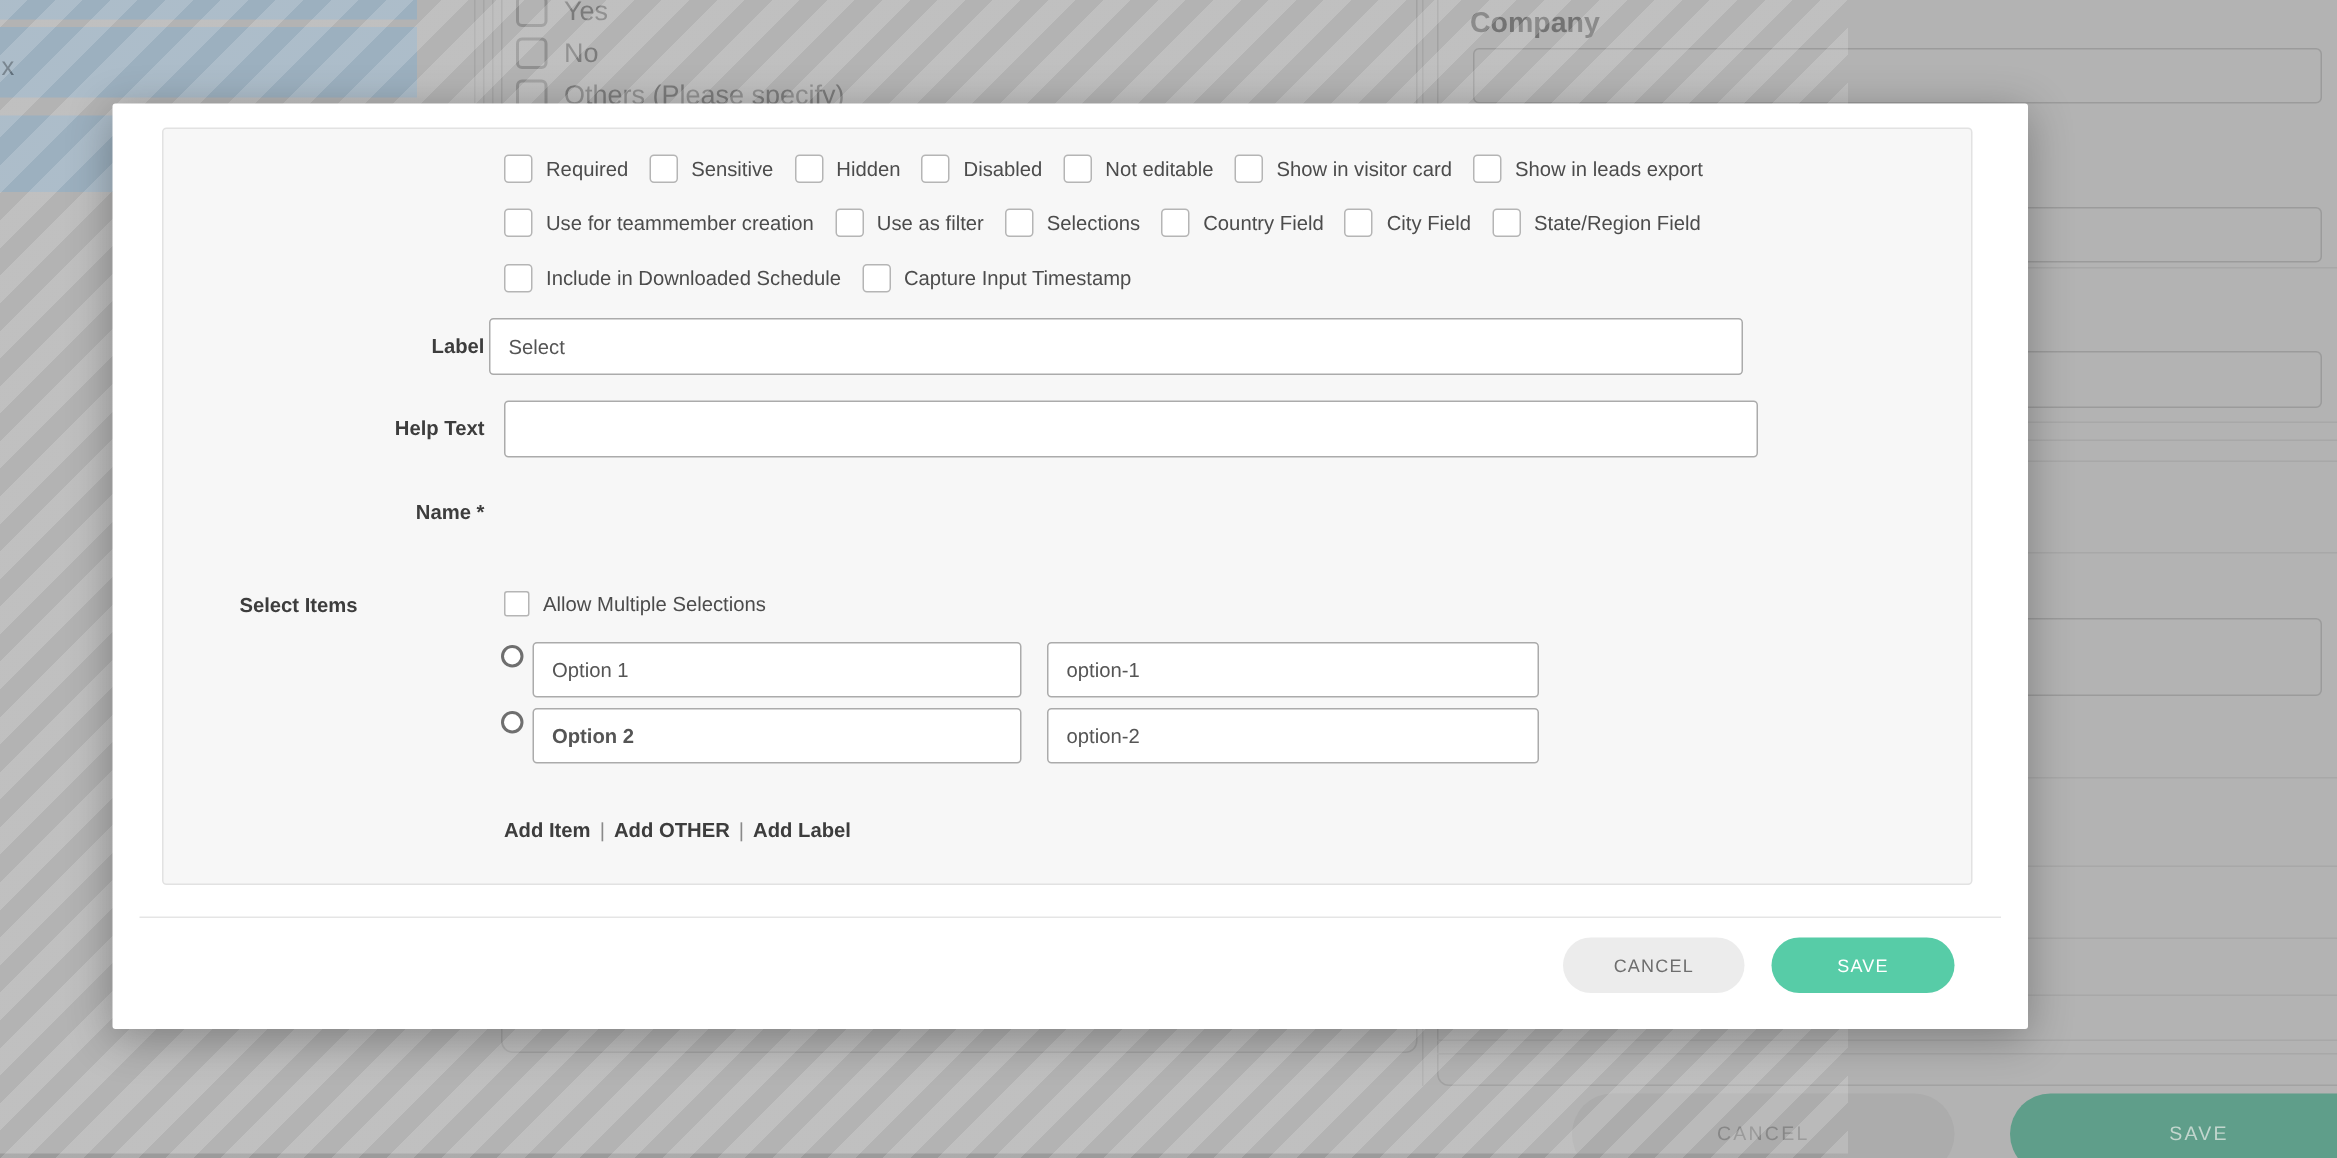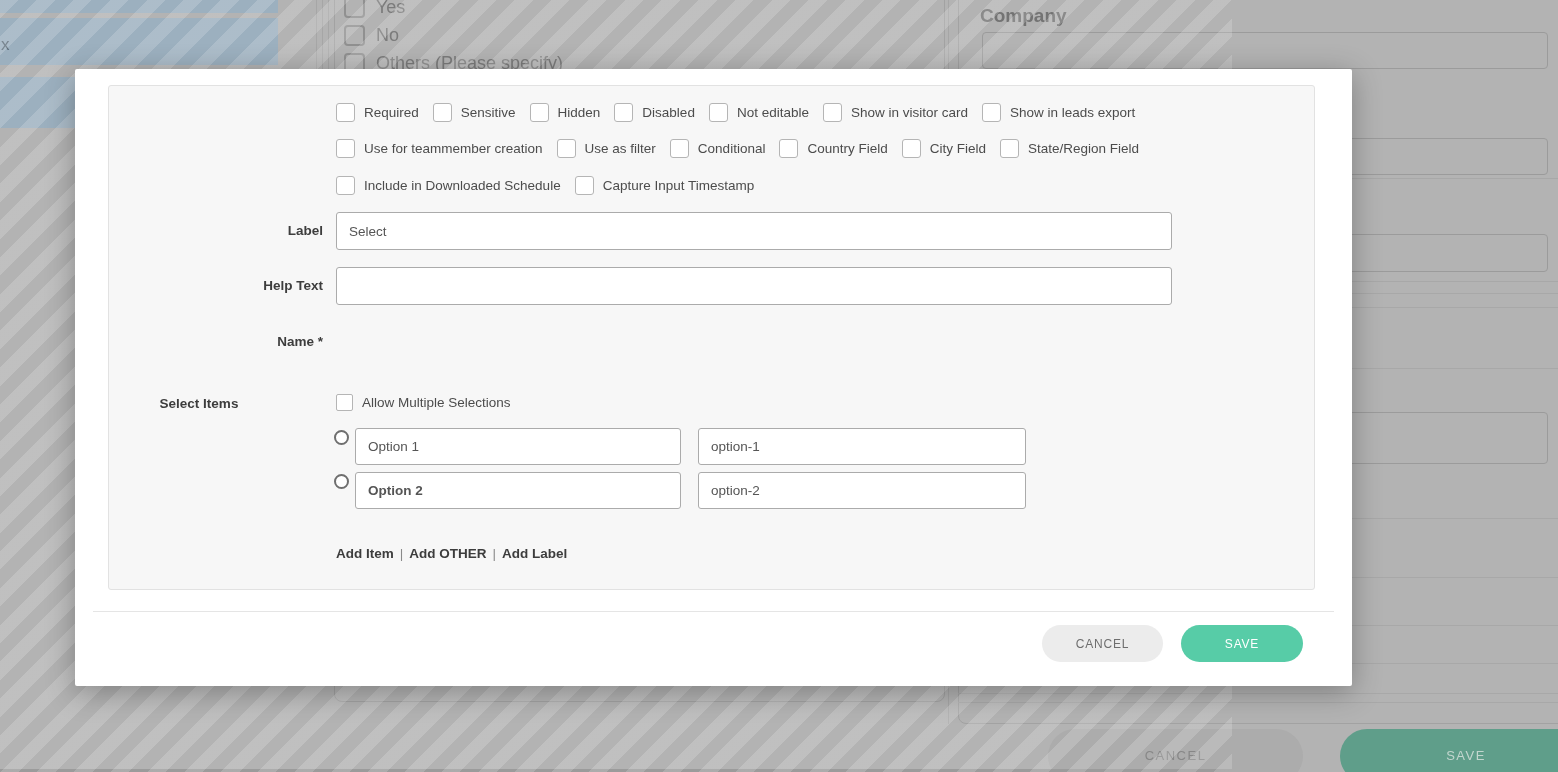--- a/index.html
+++ b/index.html
@@ -174,21 +174,21 @@
       <label class="cb-item">
           <span class="cb-box"></span>
           <span class="cb-label">Use for teammember creation</span>
         </label>
       <label class="cb-item">
           <span class="cb-box"></span>
           <span class="cb-label">Use as filter</span>
         </label>
       <label class="cb-item">
           <span class="cb-box"></span>
-          <span class="cb-label">Conditional</span>
+          <span class="cb-label">Selections</span>
         </label>
       <label class="cb-item">
           <span class="cb-box"></span>
           <span class="cb-label">Country Field</span>
         </label>
       <label class="cb-item">
           <span class="cb-box"></span>
           <span class="cb-label">City Field</span>
         </label>
       <label class="cb-item">
@@ -202,21 +202,21 @@
           <span class="cb-box"></span>
           <span class="cb-label">Include in Downloaded Schedule</span>
         </label>
       <label class="cb-item">
           <span class="cb-box"></span>
           <span class="cb-label">Capture Input Timestamp</span>
         </label>
     </div>
 
     <div class="f-label" style="top:143px;">Label</div>
-    <input class="m-input" style="left: 261px; top: 143px; width: 836px;" type="text" value="Select">
+    <input class="m-input" style="left: 251px; top: 143px; width: 836px;" type="text" value="Select">
 
     <div class="f-label" style="top:198px;">Help Text</div>
     <input class="m-input" style="left: 261px; top: 198px; width: 836px;" type="text" value="">
 
     <div class="f-label" style="top:254px;">Name *</div>
 
     <div class="si-label">Select Items</div>
     <label class="si-cb">
       <span class="cb-box"></span>
       <span class="cb-label">Allow Multiple Selections</span>

